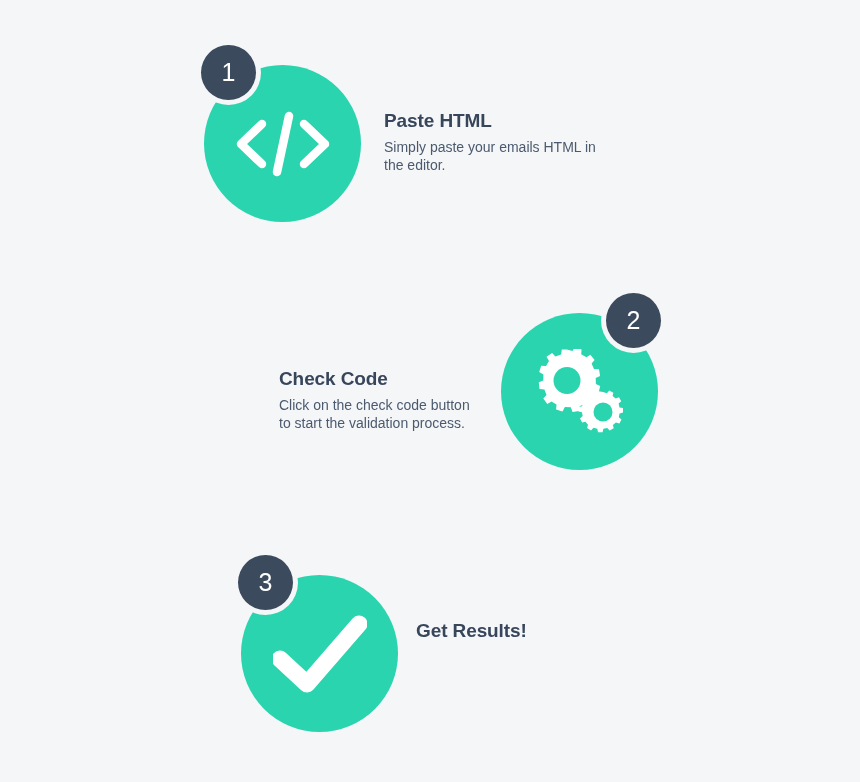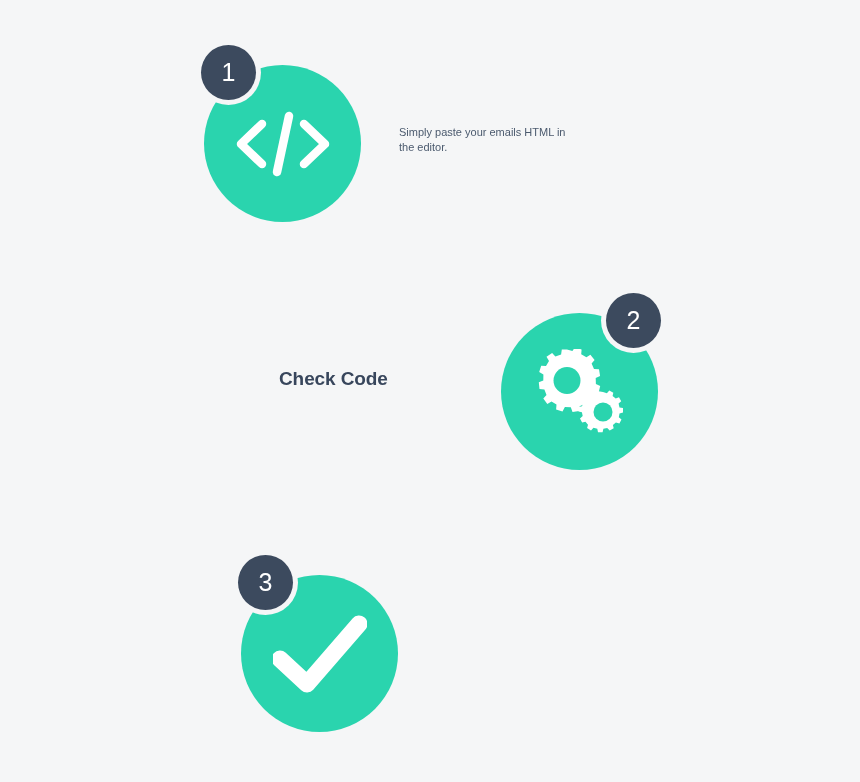--- a/index.html
+++ b/index.html
@@ -75,24 +75,24 @@
   .step-title {
     font-size: 19px;
     font-weight: bold;
     color: #38465c;
     letter-spacing: -0.1px;
     margin: 0 0 6px 0;
     line-height: 1.15;
     font-family: "Liberation Sans", sans-serif;
   }
   .step-desc {
-    font-size: 11px;
+    font-size: 14px;
     color: #4b5a6e;
     line-height: 1.32;
-    margin: 15px;
+    margin: 0;
     font-family: "Liberation Sans", sans-serif;
     white-space: pre-line;
   }
 
   
   #step-1 .circle-wrap { left: 204px; top: 65px; }
   #step-1 .text-block  { left: 384px; top: 110px; width: 215px; }
 
   
   #step-2 .circle-wrap { left: 501px; top: 313px; }
@@ -116,20 +116,21 @@
             <polyline points="71,19 92,39 71,59"></polyline>
             <line x1="56" y1="11" x2="44" y2="67"></line>
           </g>
         </svg>
       </div>
       <div class="badge badge-left">
         <span>1</span>
       </div>
     </div>
     <div class="text-block">
+      <h3 class="step-title">Paste HTML</h3>
       <p class="step-desc">Simply paste your emails HTML in
 the editor.</p>
     </div>
   </div>
 
   <div class="step" id="step-2">
     <div class="circle-wrap">
       <div class="circle">
         <svg width="92" height="86" viewBox="0 0 92 86">
           <g fill="#ffffff">
@@ -145,31 +146,34 @@
             <circle cx="69" cy="63" r="9.5"></circle>
           </g>
         </svg>
       </div>
       <div class="badge badge-right">
         <span>2</span>
       </div>
     </div>
     <div class="text-block">
       <h3 class="step-title">Check Code</h3>
+      <p class="step-desc">Click on the check code button
+to start the validation process.</p>
     </div>
   </div>
 
   <div class="step" id="step-3">
     <div class="circle-wrap">
       <div class="circle">
         <svg width="94" height="80" viewBox="0 0 94 80">
           <polyline points="7,45 34,70 86,10" fill="none" stroke="#ffffff" stroke-width="17" stroke-linecap="round" stroke-linejoin="round"></polyline>
         </svg>
       </div>
       <div class="badge badge-left">
         <span>3</span>
       </div>
     </div>
     <div class="text-block">
+      <h3 class="step-title">Get Results!</h3>
     </div>
   </div>
 
 </div>
 
 </body></html>

